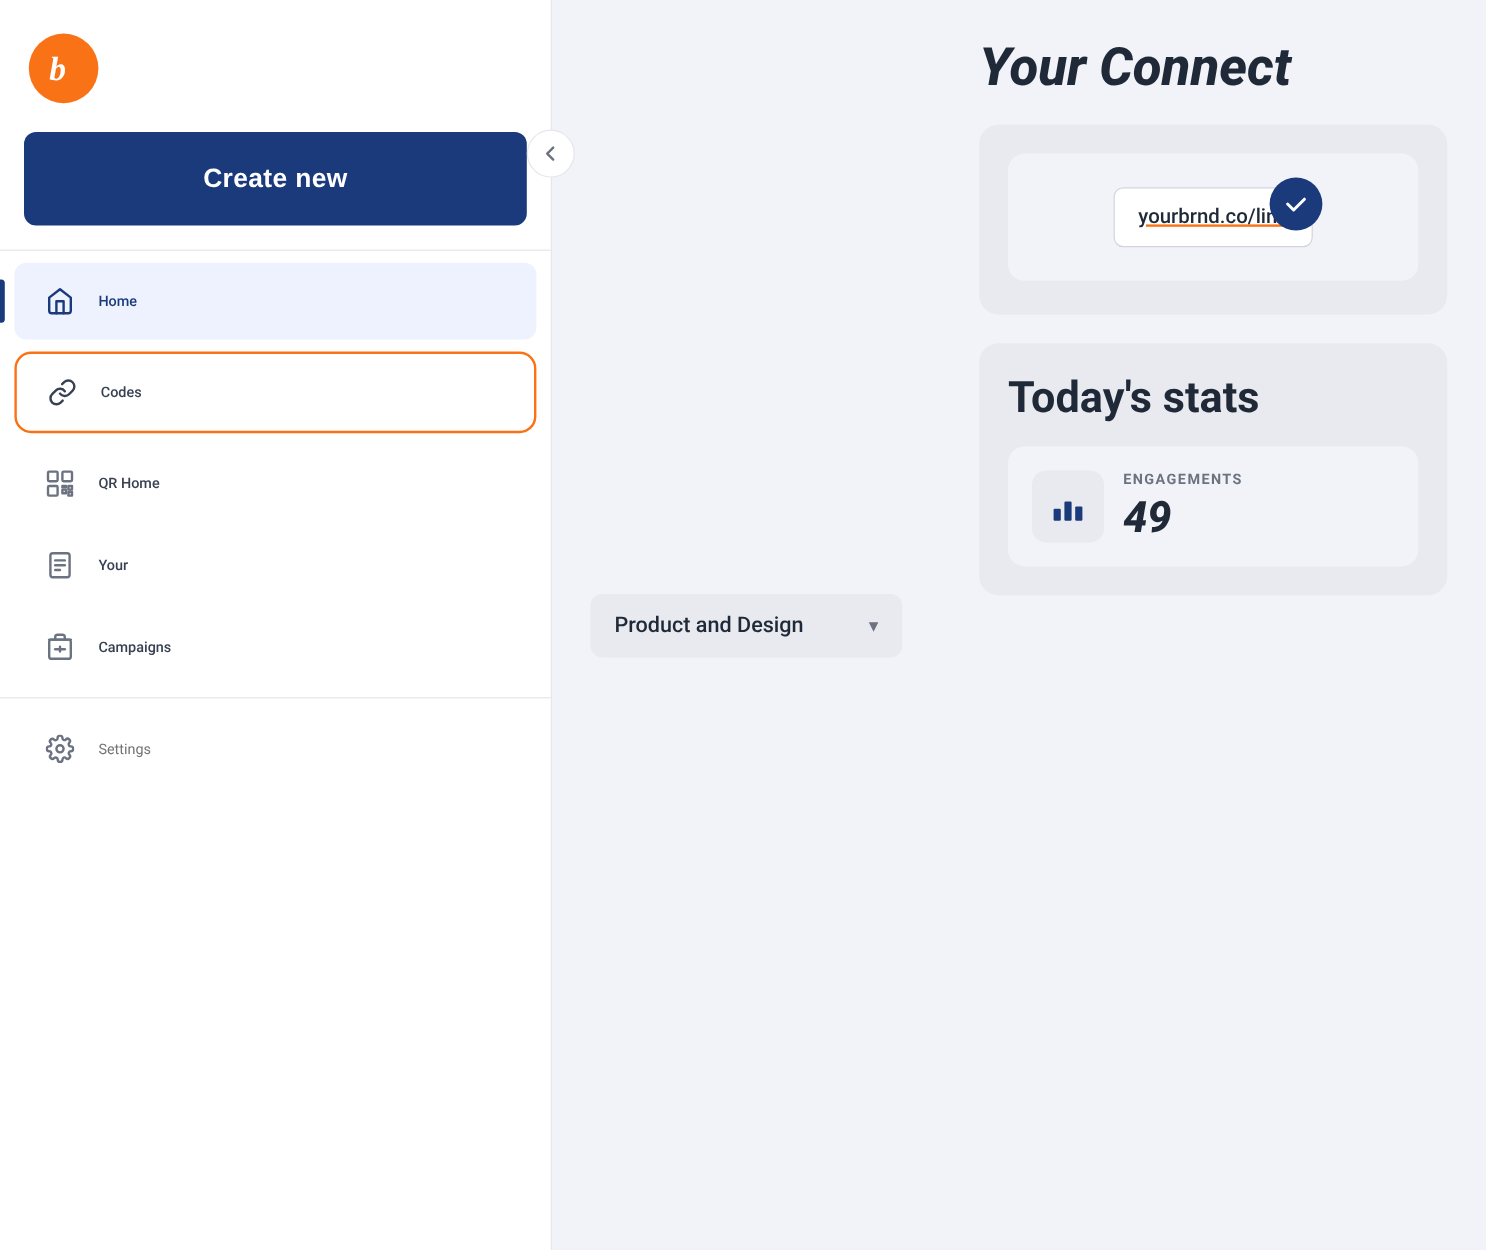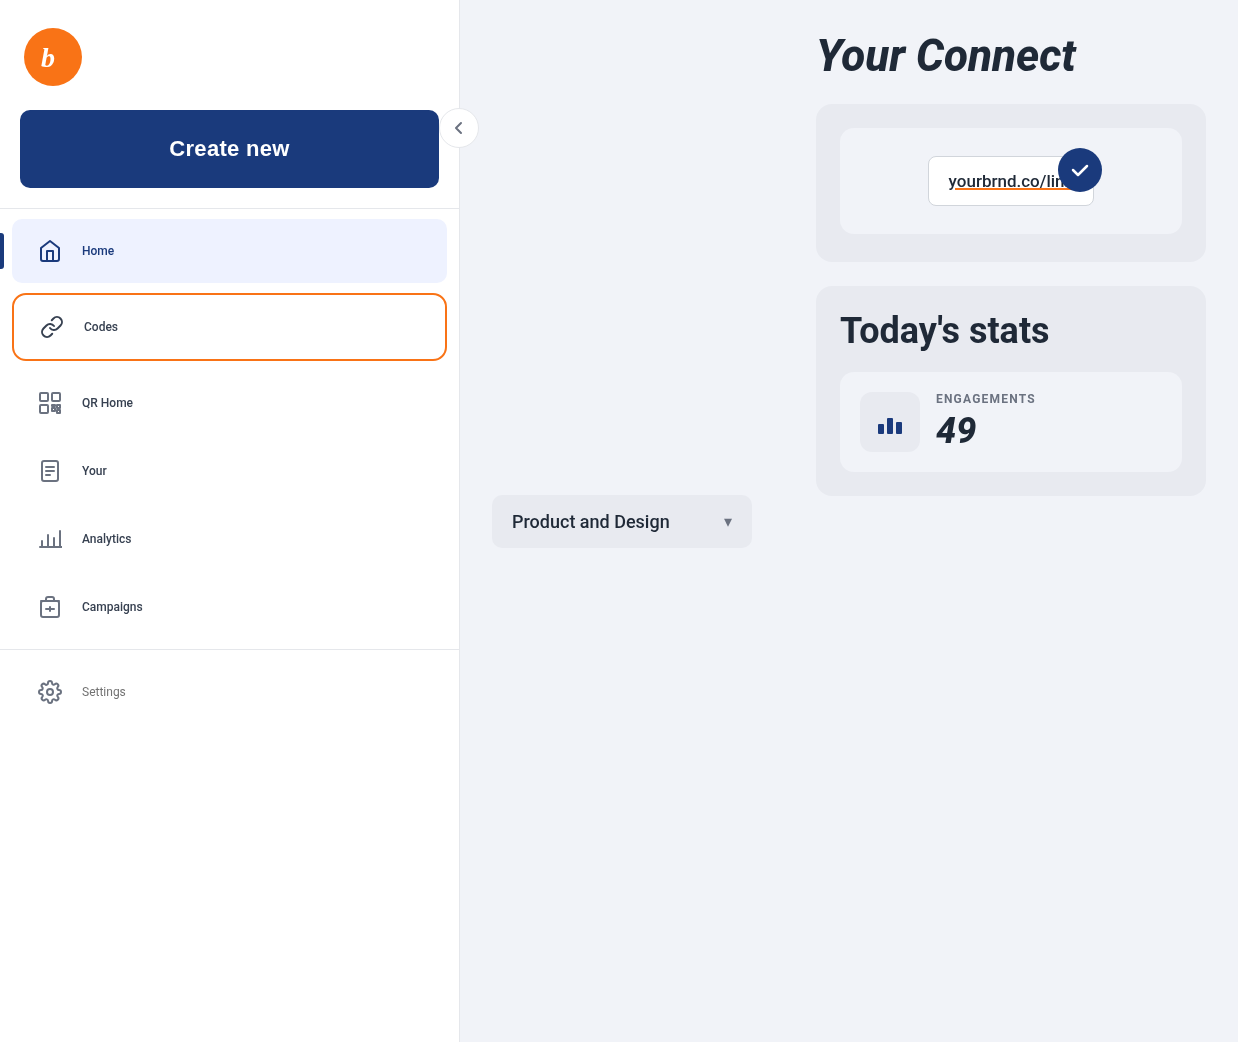--- a/index.html
+++ b/index.html
@@ -355,32 +355,20 @@
       <svg width="24" height="24" viewBox="0 0 24 24" fill="none" stroke="#6b7280" stroke-width="2" stroke-linecap="round" stroke-linejoin="round">
         <rect x="4" y="2" width="16" height="20" rx="2"></rect>
         <line x1="8" y1="8" x2="16" y2="8"></line>
         <line x1="8" y1="12" x2="16" y2="12"></line>
         <line x1="8" y1="16" x2="12" y2="16"></line>
       </svg>
     </span>
     <span>Your</span>
   </div>
 
-  <div class="nav-item">
-    <span class="icon">
-      <svg width="24" height="24" viewBox="0 0 24 24" fill="none" stroke="#6b7280" stroke-width="2" stroke-linecap="round" stroke-linejoin="round">
-        <line x1="4" y1="20" x2="4" y2="14"></line>
-        <line x1="10" y1="20" x2="10" y2="8"></line>
-        <line x1="16" y1="20" x2="16" y2="11"></line>
-        <line x1="22" y1="20" x2="22" y2="4"></line>
-        <line x1="2" y1="20" x2="24" y2="20"></line>
-      </svg>
-    </span>
-    <span>Analytics</span>
-  </div>
 
   <div class="nav-item">
     <span class="icon">
       <svg width="24" height="24" viewBox="0 0 24 24" fill="none" stroke="#6b7280" stroke-width="2" stroke-linecap="round" stroke-linejoin="round">
         <path d="M3 6h18"></path>
         <path d="M8 6V4a2 2 0 0 1 2-2h4a2 2 0 0 1 2 2v2"></path>
         <rect x="3" y="6" width="18" height="16" rx="2"></rect>
         <path d="M12 12v4"></path>
         <path d="M8 14h8"></path>
       </svg>

